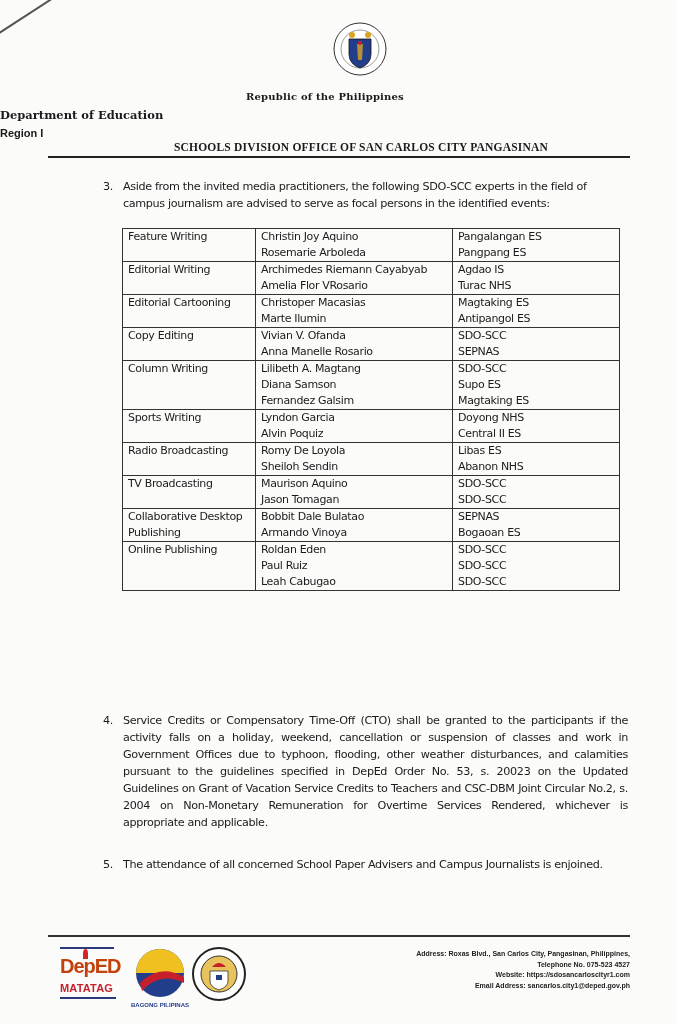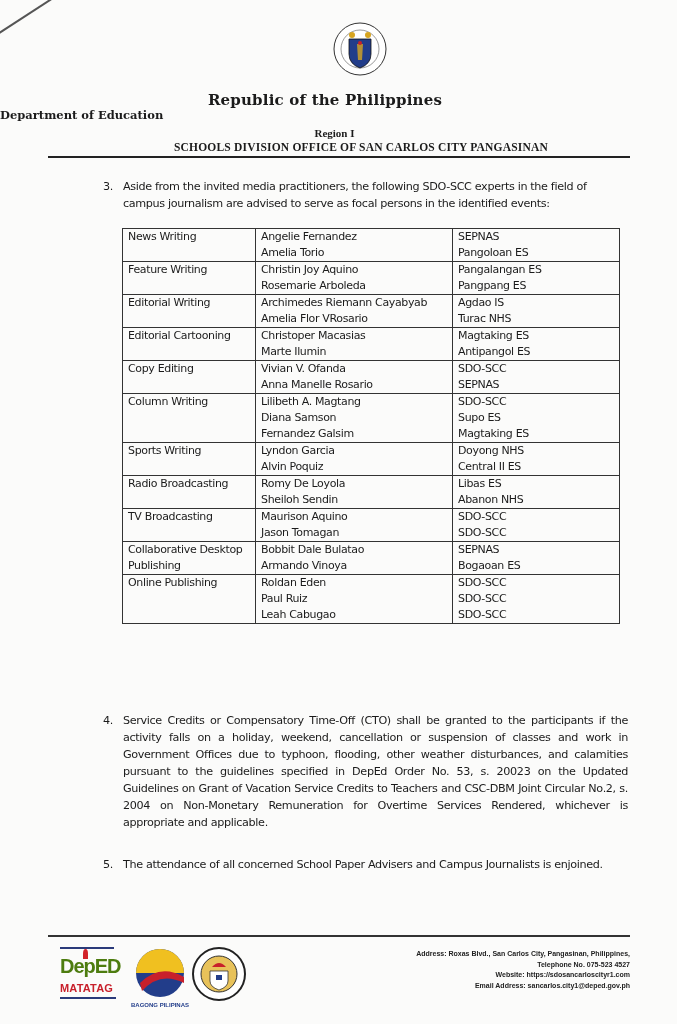--- a/index.html
+++ b/index.html
@@ -1,38 +1,38 @@
 <!DOCTYPE html>
 <html><head>
 <meta charset="utf-8">
 <style>
   html, body { margin:0; padding:0; }
   body { width:677px; height:1024px; background:#fbfbfa; position:relative; overflow:hidden; font-family:"Liberation Sans", sans-serif; color:#1b1b1b; }
   .staple-line { position:absolute; left:-10px; top:38px; width:130px; height:2px; background:#555; transform:rotate(-33deg); transform-origin:left center; }
   .seal { position:absolute; left:333px; top:22px; width:54px; height:54px; }
-  .title1 { position:absolute; left:0; width:650px; top:91px; font-family:"DejaVu Serif", serif; font-weight:bold; font-size:15px; text-align:center; letter-spacing:0.2px; }
+  .title1 { position:absolute; left:0; width:650px; top:91px; font-family:"DejaVu Serif", serif; font-weight:bold; font-size:10px; text-align:center; letter-spacing:0.2px; }
   .title2 { position:absolute; left:0; width:677px; top:108px; font-family:"DejaVu Serif", serif; font-weight:bold; font-size:11.5px; text-align:left; }
-  .region { position:absolute; left:0; width:669px; top:127px; font-family:Liberation Serif, serif; font-weight:bold; font-size:11px; text-align:center; }
+  .region { position:absolute; left:0; width:669px; top:127px; font-family:Liberation Sans, sans-serif; font-weight:bold; font-size:11px; }
   .division { position:absolute; left:0; width:722px; top:141px; font-family:"Liberation Serif", serif; font-weight:bold; font-size:11.5px; text-align:center; letter-spacing:0.2px; }
   .rule-top { position:absolute; left:48px; top:156px; width:582px; height:2px; background:#222; }
   .para { position:absolute; font-family:"DejaVu Sans", sans-serif; font-size:11.2px; line-height:17px; letter-spacing:-0.35px; }
   .p3 { left:103px; top:178px; width:525px; }
   .num { position:absolute; left:0; }
   .ptext { margin-left:20px; }
   .p4 { left:103px; top:712px; width:525px; text-align:justify; }
   .p5 { left:103px; top:856px; width:525px; text-align:justify; }
   table.focal { position:absolute; left:122px; top:228px; width:498px; border-collapse:collapse; font-family:"DejaVu Sans", sans-serif; font-size:11px; letter-spacing:-0.35px; }
   table.focal td { border:1px solid #333; vertical-align:top; padding:0 0 0 5px; line-height:16px; }
   table.focal td.c1 { width:127px; }
   table.focal td.c2 { width:191px; }
   .rule-bottom { position:absolute; left:48px; top:935px; width:582px; height:2px; background:#333; }
   .footer-logos { position:absolute; left:58px; top:945px; height:65px; }
   .deped { position:absolute; left:0; top:0; width:60px; height:60px; }
   .deped .bar { position:absolute; left:2px; top:2px; width:54px; height:2px; background:#2a3a7a; }
-  .deped .dep { position:absolute; left:2px; top:10px; font-family:"Liberation Sans", sans-serif; font-weight:bold; font-size:20px; color:#4d7c0f; letter-spacing:-1px; }
+  .deped .dep { position:absolute; left:2px; top:10px; font-family:"Liberation Sans", sans-serif; font-weight:bold; font-size:20px; color:#c2410c; letter-spacing:-1px; }
   .deped .torch { position:absolute; left:25px; top:4px; width:5px; height:10px; background:#d2232a; border-radius:50% 50% 0 0; }
   .deped .mat { position:absolute; left:2px; top:37px; font-family:"Liberation Sans", sans-serif; font-weight:bold; font-size:11px; color:#c8202b; letter-spacing:0.2px; }
   .deped .sub { position:absolute; left:2px; top:52px; width:56px; height:2px; background:#2a3a7a; }
   .bagong { position:absolute; left:72px; top:0; width:60px; height:65px; }
   .seal2 { position:absolute; left:134px; top:2px; width:54px; height:54px; }
   .contact { position:absolute; right:47px; top:949px; text-align:right; font-family:"Liberation Sans", sans-serif; font-weight:bold; font-size:7px; line-height:10.5px; color:#222; }
 </style>
 </head>
 <body>
 
@@ -55,31 +55,20 @@
   <div class="rule-top"></div>
 </div>
 
 <div class="para p3">
   <span class="num">3.</span>
   <div class="ptext">Aside from the invited media practitioners, the following SDO-SCC experts in the field of campus journalism are advised to serve as focal persons in the identified events:</div>
 </div>
 
 <table class="focal">
   <tbody id="focal-body">
-      <tr>
-        <td class="c1">News Writing</td>
-        <td class="c2">
-          <div>Angelie Fernandez</div>
-          <div>Amelia Torio</div>
-        </td>
-        <td class="c3">
-          <div>SEPNAS</div>
-          <div>Pangoloan ES</div>
-        </td>
-      </tr>
       <tr>
         <td class="c1">Feature Writing</td>
         <td class="c2">
           <div>Christin Joy Aquino</div>
           <div>Rosemarie Arboleda</div>
         </td>
         <td class="c3">
           <div>Pangalangan ES</div>
           <div>Pangpang ES</div>
         </td>

